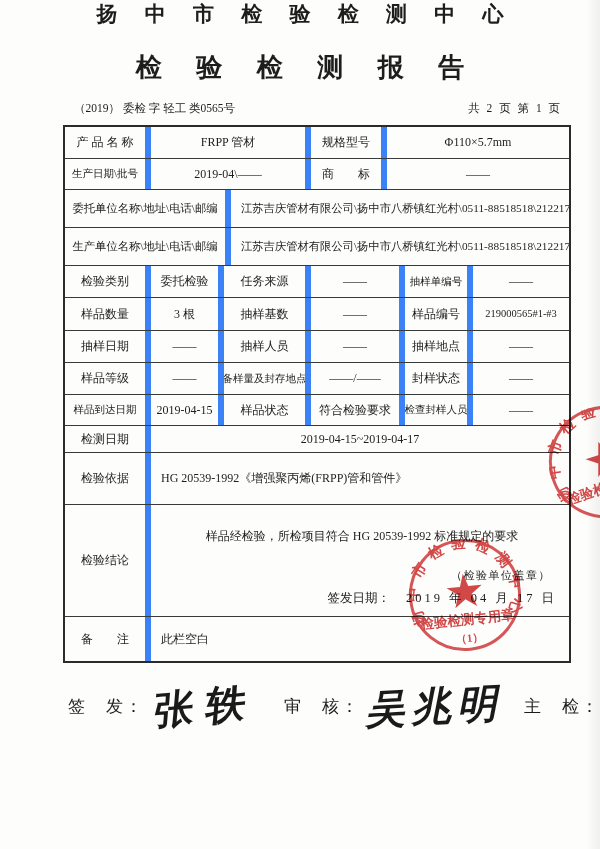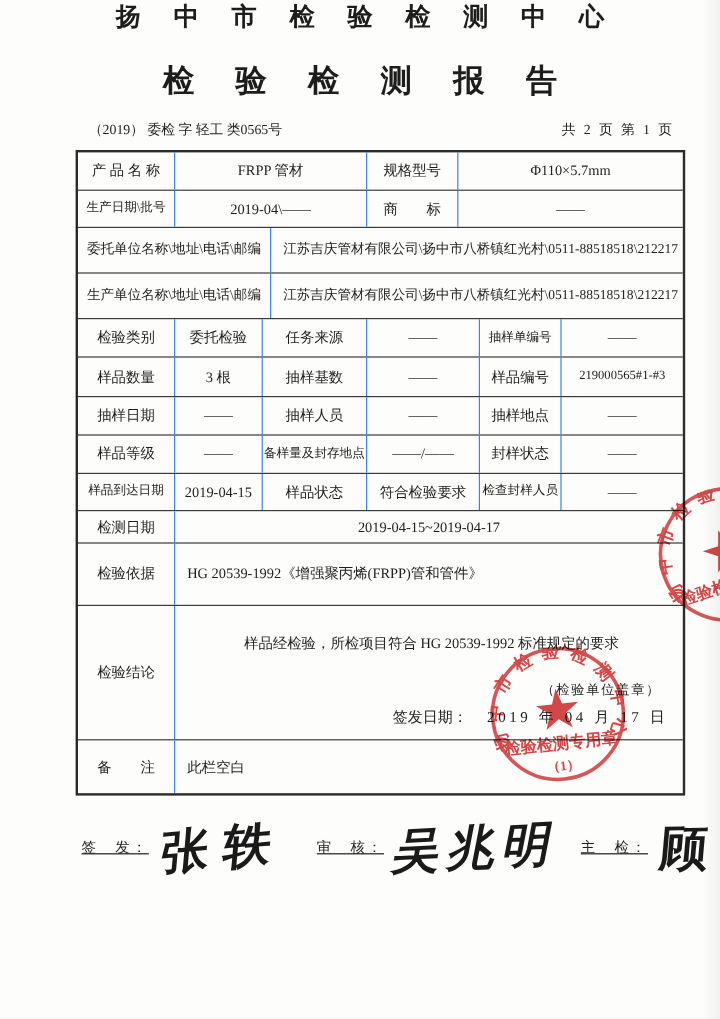--- a/index.html
+++ b/index.html
@@ -20,21 +20,21 @@
   .subline{display:flex;justify-content:space-between;align-items:flex-end;
        margin:16px 38px 9px 74px;font-size:11.5px;gap:32px;}
   .subline .pageinfo{letter-spacing:2px;}
 
   
   .tbl{margin-left:63px;width:504px;border:2px solid #2b2b2b;box-sizing:content-box;}
   .tr{display:flex;box-sizing:border-box;}
   .tr + .tr{border-top:1px solid #3a3a3a;}
   .td{display:flex;align-items:center;justify-content:center;box-sizing:border-box;
       font-size:12px;line-height:1.25;white-space:nowrap;overflow:hidden;text-align:center;}
-  .td + .td{border-left:1px solid #3b82f6;}
+  .td + .td{border-left:6px solid #3b82f6;}
   .left{justify-content:flex-start;padding:0 0 0 10px;}
   .tight{font-size:10.5px;}
   .small{font-size:11.3px;}
   
   .cA{width:80px;flex:none}.cB{width:160px;flex:none}.cC{width:76px;flex:none}.cD{flex:1}
   .bL{width:160px;flex:none}.bV{flex:1}
   .g1{width:80px;flex:none}.g2{width:73px;flex:none}.g3{width:87px;flex:none}
   .g4{width:94px;flex:none}.g5{width:68px;flex:none}.g6{flex:1}
   .sL{width:80px;flex:none}.sV{flex:1}
   
@@ -43,21 +43,21 @@
 
   
   .concl{position:relative;display:block;white-space:normal;padding:0;}
   .concl-text{position:absolute;left:12px;top:24px;right:8px;font-size:12px;}
   .seal-note{position:absolute;right:18px;top:64px;font-size:11px;letter-spacing:1.5px;}
   .issue-line{position:absolute;right:12px;bottom:9px;font-size:12.5px;}
   .issue-date{margin-left:16px;letter-spacing:3px;}
 
   
   .signs{display:flex;align-items:center;margin:16px 0 0 68px;}
-  .sig-label{font-size:12px;letter-spacing:2px;flex:none;text-decoration:underline;}
+  .sig-label{font-size:17px;letter-spacing:2px;flex:none;}
   .sig-name{font-size:40px;color:#1a1a1a;font-weight:bold;white-space:nowrap;}
   .sig-1{margin:0 26px 0 10px;letter-spacing:12px;transform:rotate(-5deg) skewX(-10deg);}
   .sig-2{margin:0 18px 0 8px;letter-spacing:6px;transform:rotate(-3deg) skewX(-14deg);}
   .sig-3{margin:0 0 0 10px;letter-spacing:18px;transform:rotate(-1deg) skewX(-6deg);}
 
   
   .stamp{position:absolute;width:112px;height:112px;mix-blend-mode:multiply;opacity:.93;}
   .stamp-main{left:409px;top:539px;transform:rotate(-6deg);}
   .stamp-edge{left:549px;top:406px;transform:rotate(-18deg);}
   .stamp-circle{position:absolute;inset:0;border:3.5px solid rgba(208,58,58,.92);

